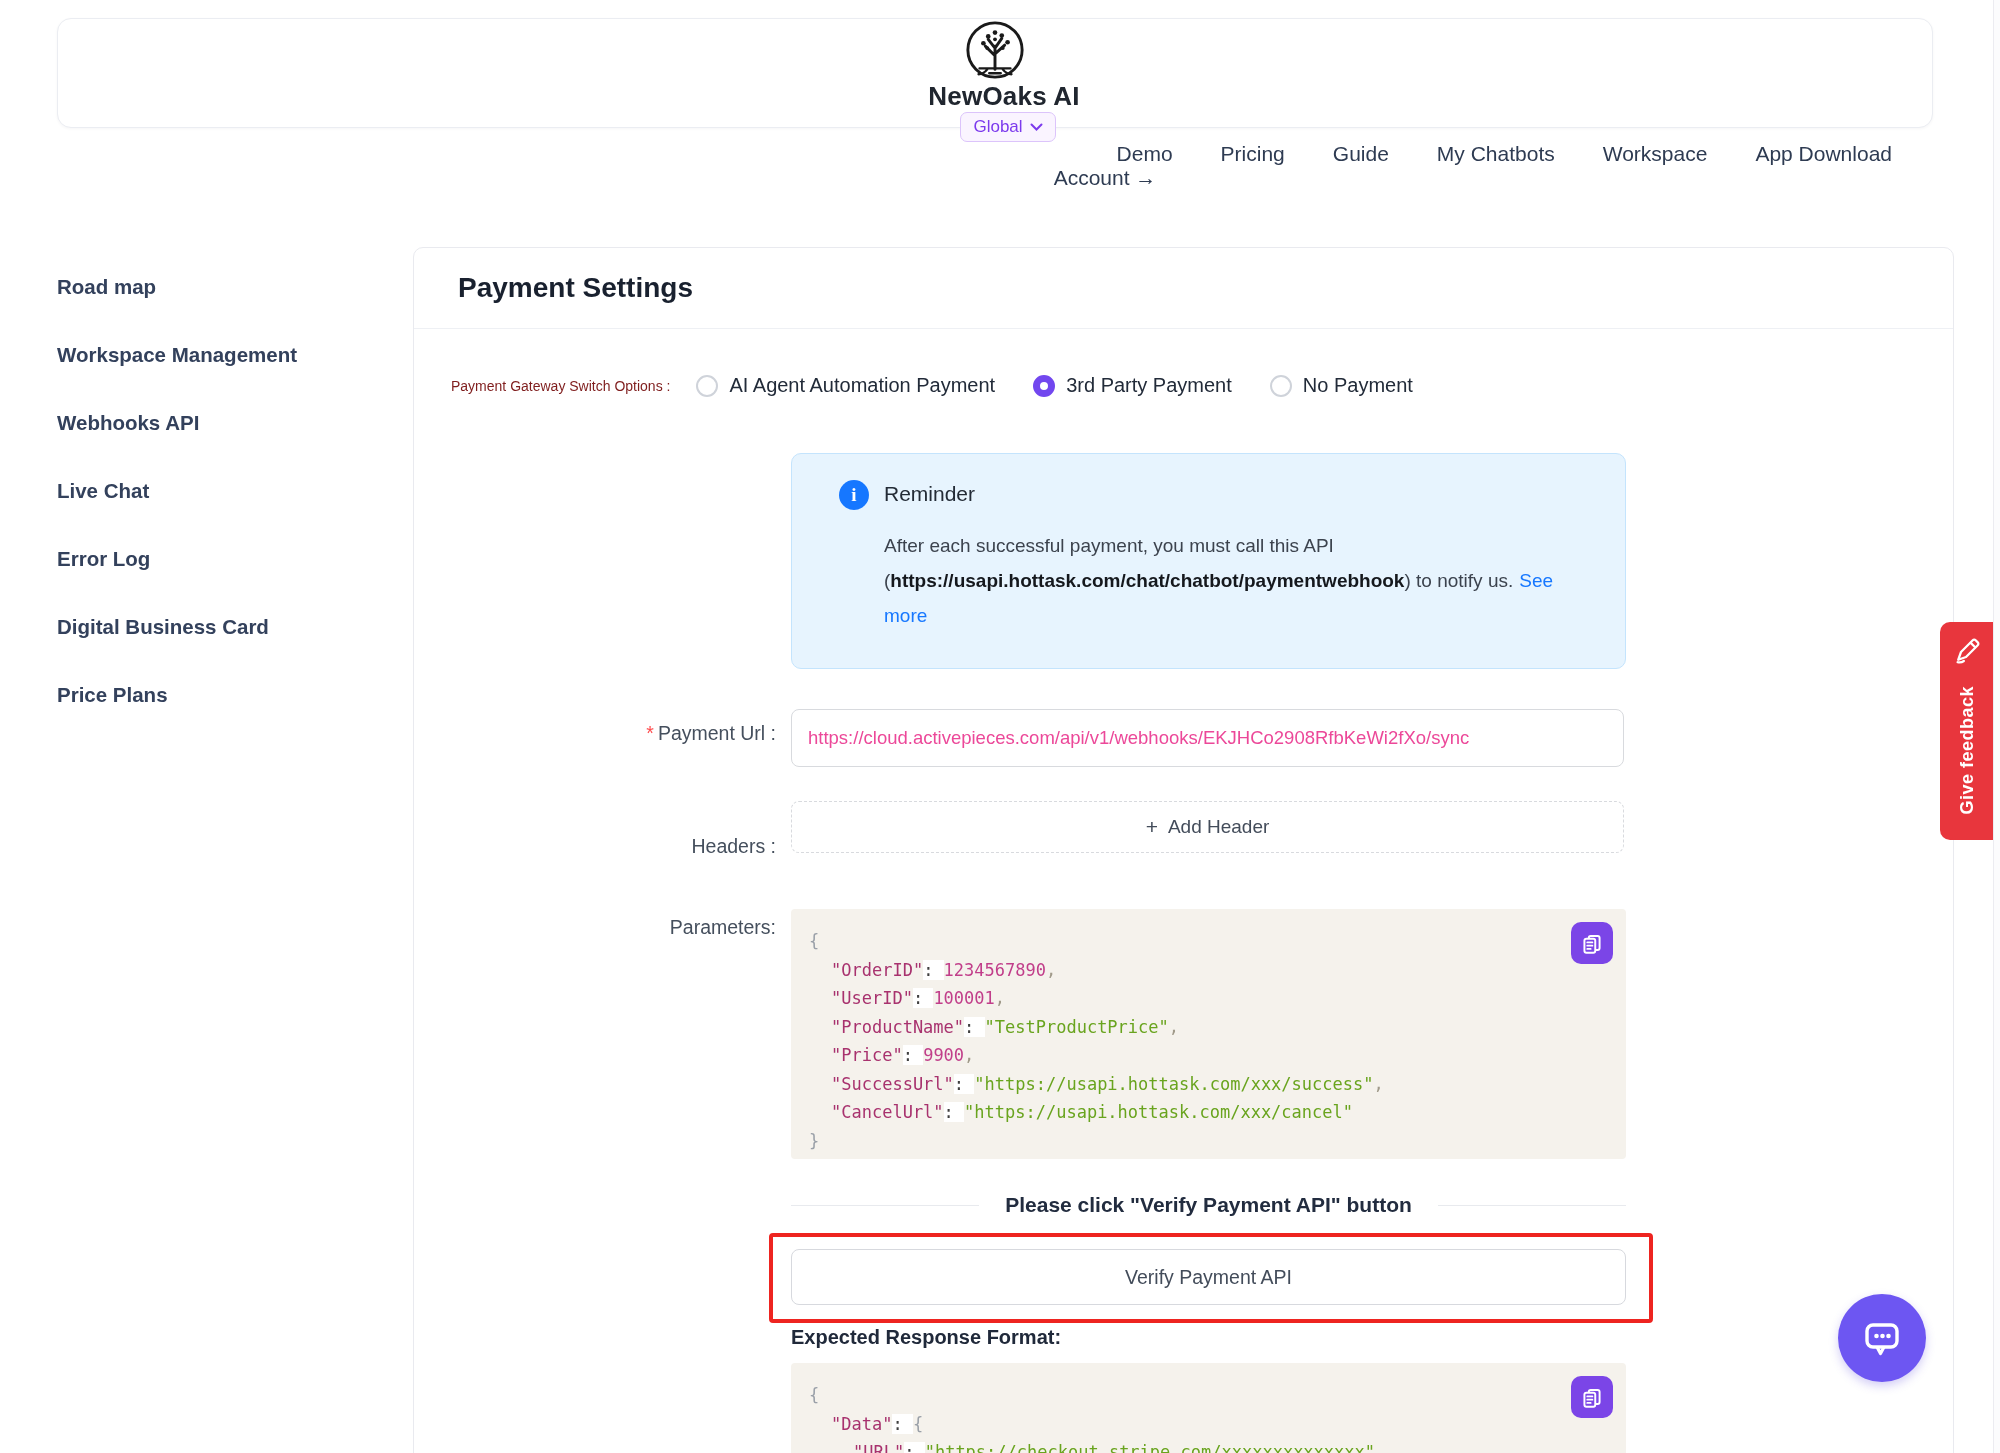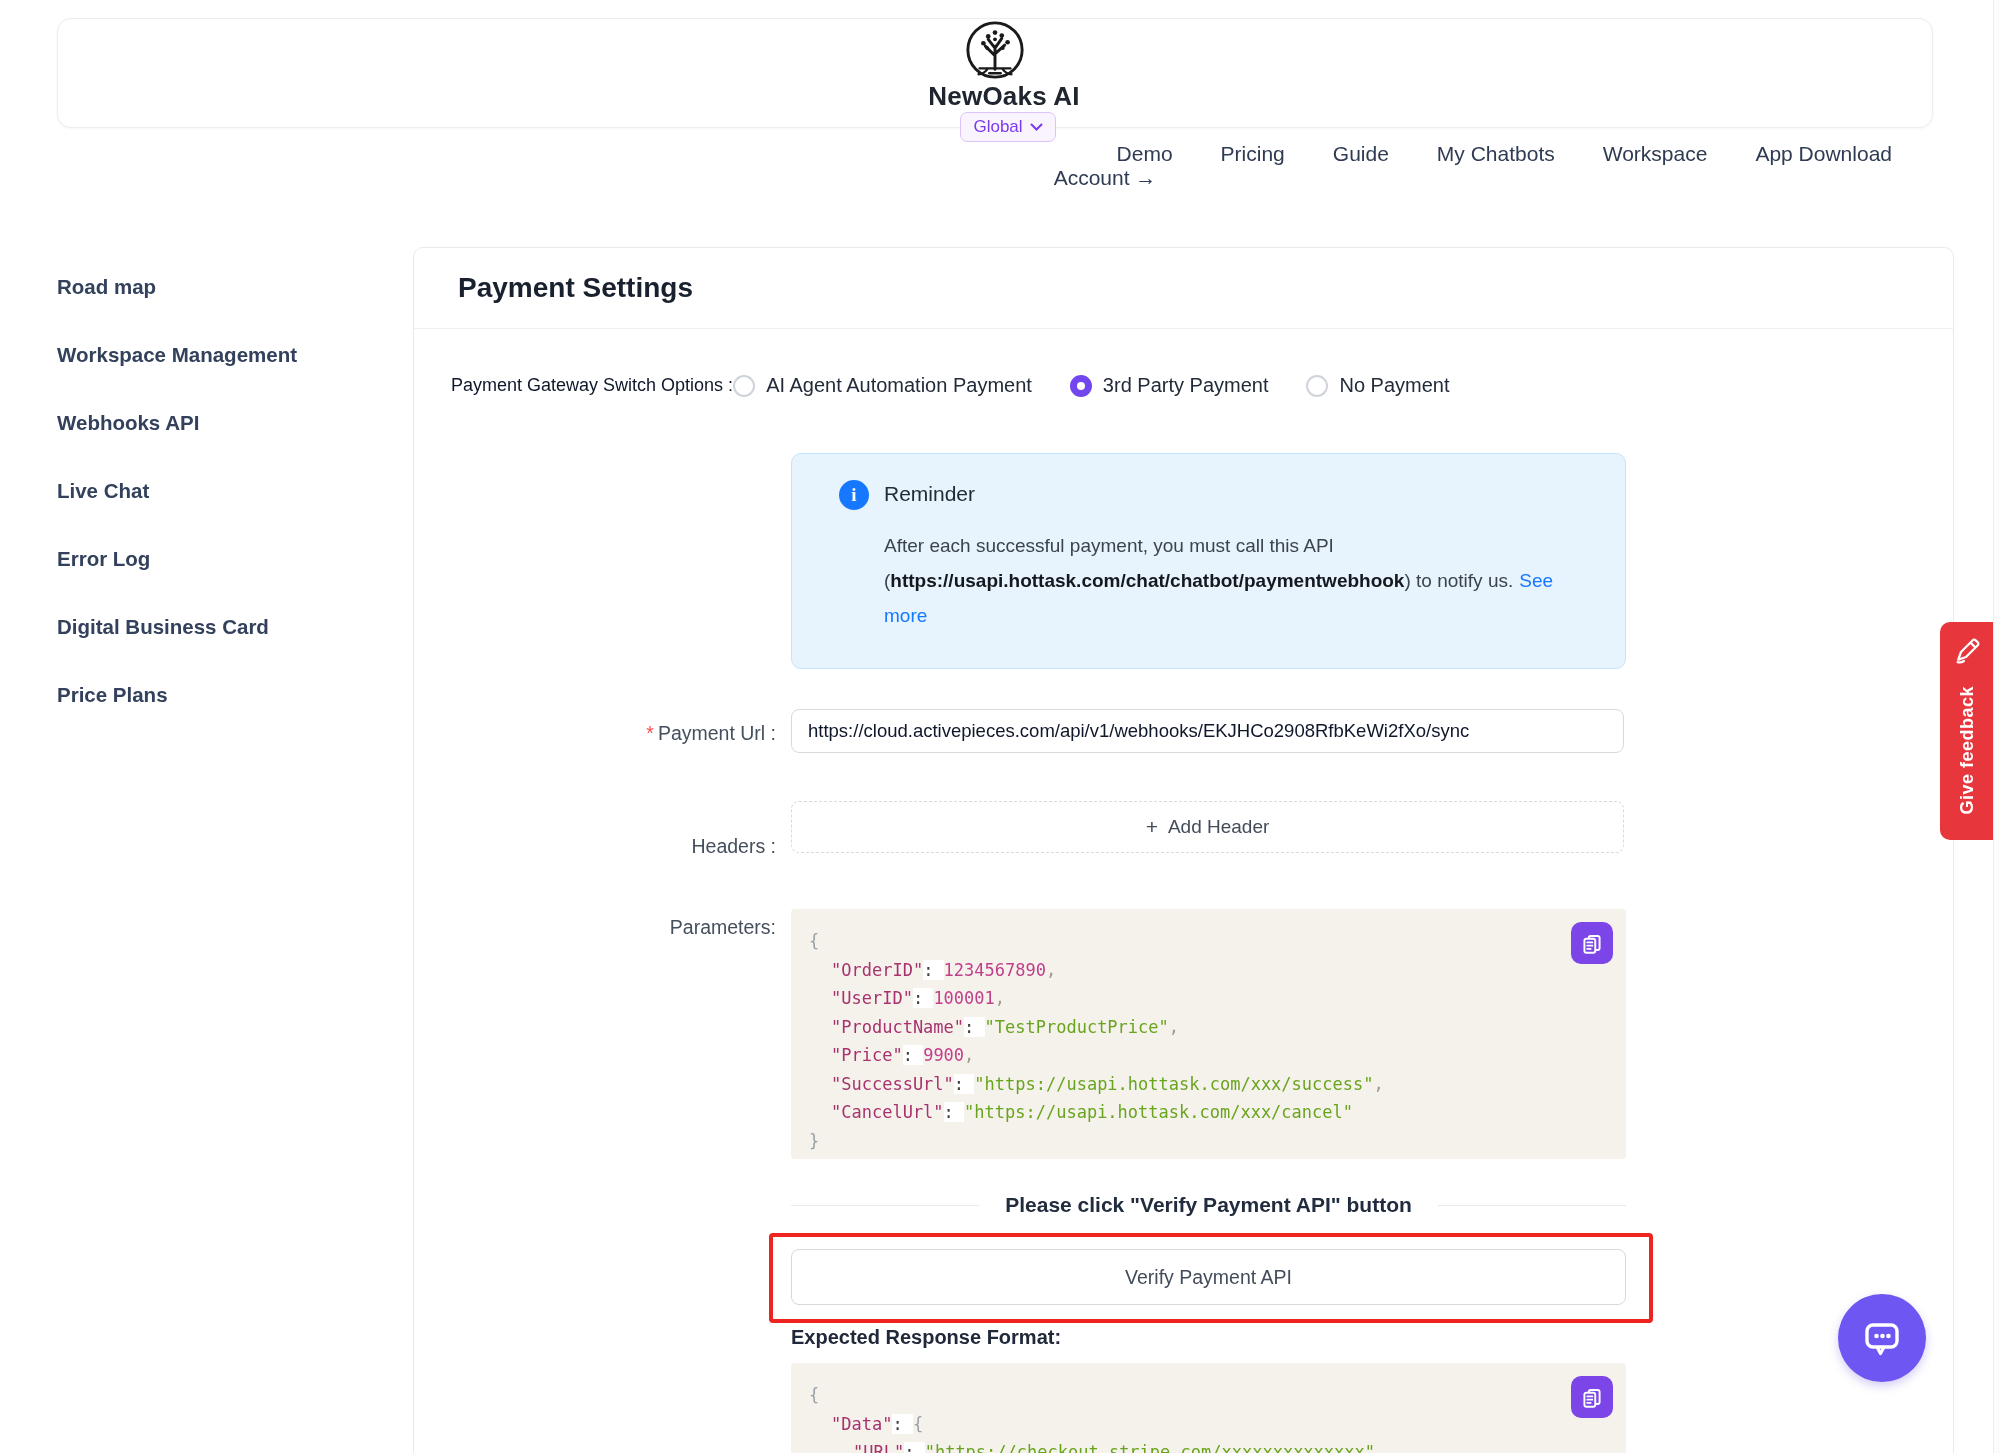--- a/index.html
+++ b/index.html
@@ -27,43 +27,43 @@
   .sidebar li.active{background:#f7f8fb;color:#7d3bec;}
 
   
   .card{position:absolute;left:413px;top:247px;width:1541px;height:1290px;background:#fff;
         border:1px solid #e9eaef;border-radius:10px;box-sizing:border-box;}
   .card-header{height:81px;border-bottom:1px solid #eef0f4;display:flex;align-items:center;
                padding:0 44px;box-sizing:border-box;}
   .card-title{font-size:28px;font-weight:700;color:#19212f;}
 
   .gateway-row{position:absolute;left:37px;top:126px;display:flex;align-items:center;}
-  .gateway-label{font-size:18px;color:#0f172a;}
+  .gateway-label{font-size:14px;color:#7f1d1d;margin-right:26px;}
   .radio-opt{display:flex;align-items:center;margin-right:38px;cursor:pointer;}
   .radio{width:22px;height:22px;border-radius:50%;box-sizing:border-box;background:#fff;
          border:2px solid #cfd3da;margin-right:11px;flex:0 0 auto;}
   .radio.checked{border:7px solid #7247ef;}
   .radio-label{font-size:20px;color:#222b39;}
 
   
   .reminder{position:absolute;left:377px;top:205px;width:835px;height:216px;background:#e7f4fe;
             border:1px solid #c4e4fd;border-radius:10px;box-sizing:border-box;}
   .rem-icon{position:absolute;left:47px;top:26px;width:30px;height:30px;border-radius:50%;
             background:#1677ff;color:#fff;display:flex;align-items:center;justify-content:center;
             font-size:19px;font-weight:700;font-family:"Liberation Serif",serif;}
   .rem-title{position:absolute;left:92px;top:28px;font-size:21px;color:#232b36;}
   .rem-body{position:absolute;left:92px;top:74px;width:712px;font-size:19px;line-height:35px;color:#3c434e;}
   .rem-body b{color:#15181d;}
   .see-more{color:#1677ff;cursor:pointer;text-decoration:none;margin-left:6px;}
 
   
   .form-label{position:absolute;left:0;width:362px;text-align:right;font-size:19.5px;color:#454f5d;}
   .req{color:#ff4d4f;margin-right:4px;}
-  .url-input{position:absolute;left:377px;top:461px;width:833px;height:44px;border:1px solid #d8dade;
-             border-radius:8px;font-size:18.5px;color:#0f172a;padding:0 16px;box-sizing:border-box;
+  .url-input{position:absolute;left:377px;top:461px;width:833px;height:58px;border:1px solid #d8dade;
+             border-radius:8px;font-size:18.5px;color:#ec4899;padding:0 16px;box-sizing:border-box;
              font-family:"Liberation Sans",sans-serif;outline:none;background:#fff;}
   .add-header{position:absolute;left:377px;top:553px;width:833px;height:52px;border:1.5px dashed #d8dade;
               border-radius:8px;display:flex;align-items:center;justify-content:center;gap:10px;
               font-size:19px;color:#434c5a;cursor:pointer;background:#fff;box-sizing:border-box;}
   .plus{font-size:21px;color:#434c5a;}
 
   
   .codeblock{background:#f5f2ec;border-radius:4px;font-family:"DejaVu Sans Mono",monospace;
              font-size:17px;line-height:28.5px;color:#6b6b6b;box-sizing:border-box;
              padding:18px 70px 0 18px;position:absolute;left:377px;width:835px;}

